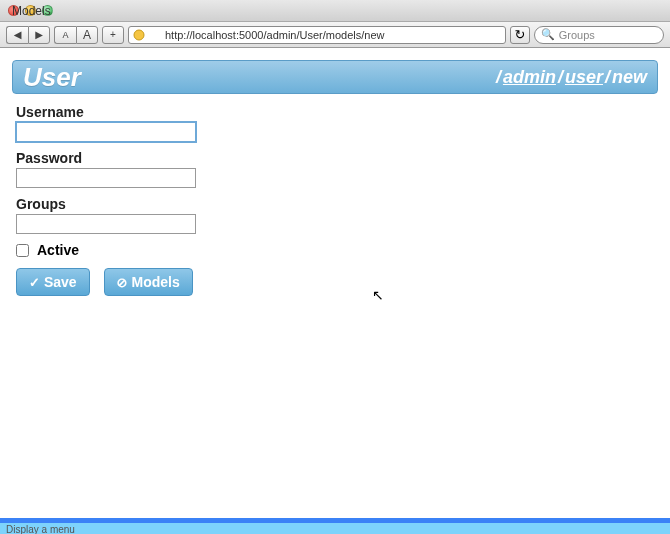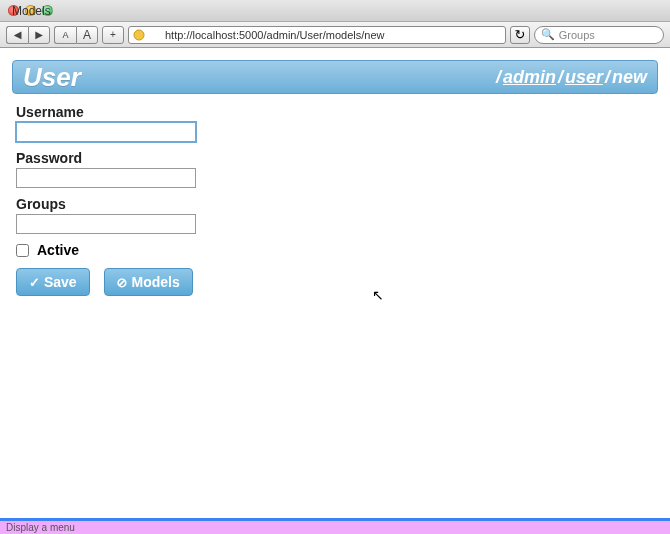--- a/index.html
+++ b/index.html
@@ -195,22 +195,22 @@
     display: flex;
     align-items: center;
     gap: 4px;
     cursor: pointer;
   }
   .btn .icon { font-size: 13px; line-height: 1; }
   .status-bar {
     position: absolute;
     left: 0; right: 0; bottom: 0;
     height: 16px;
-    background: #f0abfc;
-    border-top: 3px solid #3b82f6;
+    background: #7dd3fc;
+    border-top: 5px solid #3b82f6;
     font-size: 10px;
     color: #555;
     padding: 1px 6px;
   }
   .cursor {
     position: absolute;
     left: 372px; top: 287px;
     font-size: 14px;
     color: #000;
     pointer-events: none;

